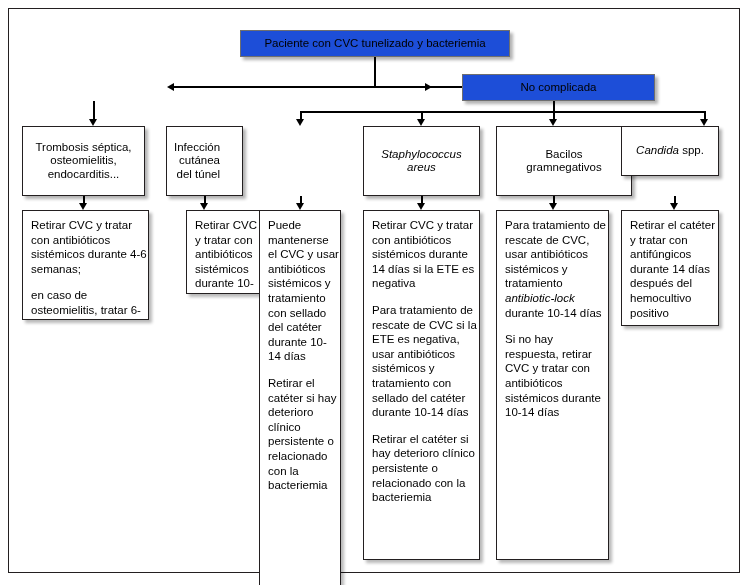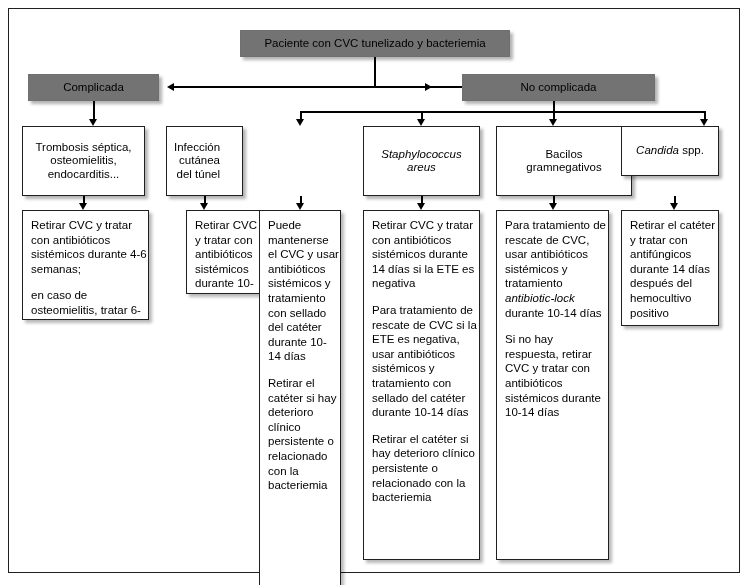--- a/index.html
+++ b/index.html
@@ -36,21 +36,21 @@
     box-sizing: border-box;
     border: 1px solid #231f20;
     background: #ffffff;
     box-shadow: 3px 3px 3px rgba(0,0,0,0.30);
     font-size: 11.5px;
     line-height: 13.5px;
     color: #000000;
     z-index: 3;
   }
   .node.shaded {
-    background: #737373;
+    background: #1d4ed8;
     border: 1px solid #6f6f6f;
   }
   .node .inner {
     width: 100%;
     height: 100%;
     display: flex;
     align-items: center;
     justify-content: center;
     text-align: center;
     box-sizing: border-box;
@@ -150,23 +150,20 @@
   <div class="ln v" style="left:553px; top:196px; height:9px;"></div>
   <div class="arrowdown" style="left:549px; top:203px;"></div>
 
   <div class="ln v" style="left:674px; top:196px; height:9px;"></div>
   <div class="arrowdown" style="left:670px; top:203px;"></div>
 
   <div class="node shaded" style="left:240px; top:30px; width:270px; height:27px;">
     <div class="inner">Paciente con CVC tunelizado y bacteriemia</div>
   </div>
 
-  <div class="node shaded" style="left:28px; top:74px; width:131px; height:27px;">
-    <div class="inner">Complicada</div>
-  </div>
 
   <div class="node shaded" style="left:462px; top:74px; width:193px; height:27px;">
     <div class="inner">No complicada</div>
   </div>
 
   <div class="node" style="left:22px; top:126px; width:123px; height:70px;">
     <div class="inner">
       <div>
         <div>Trombosis séptica,</div>
         <div>osteomielitis,</div>

